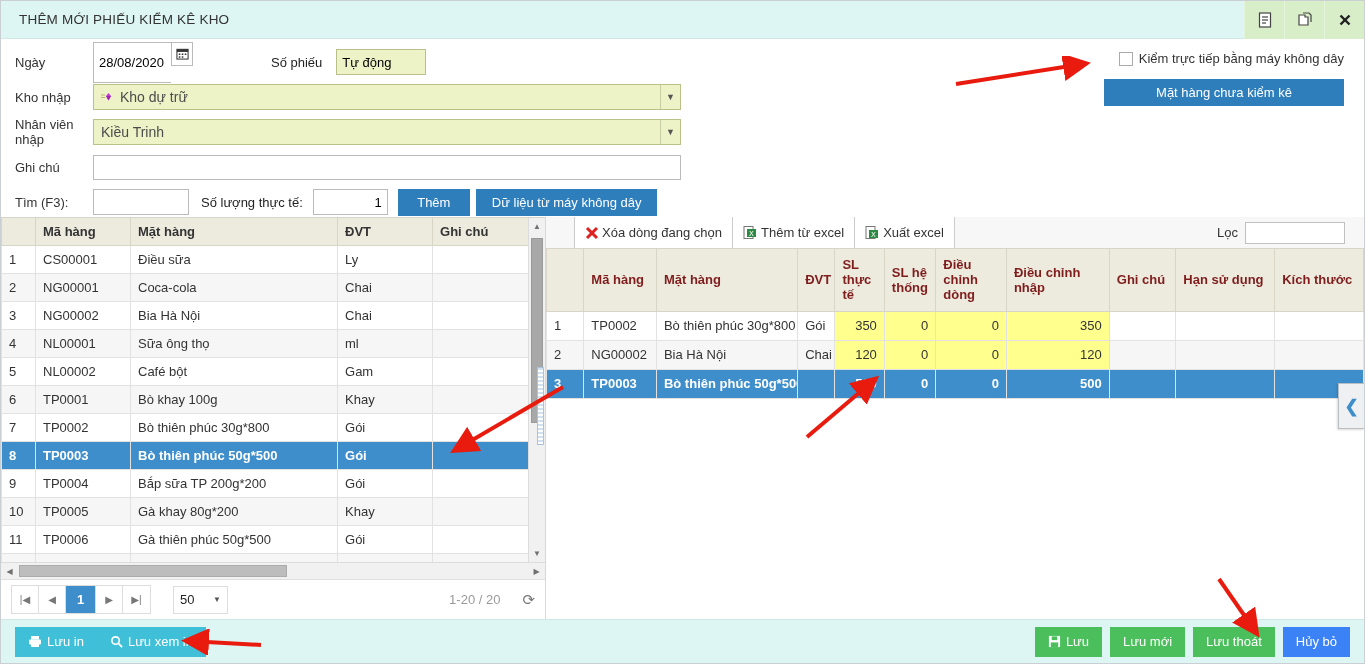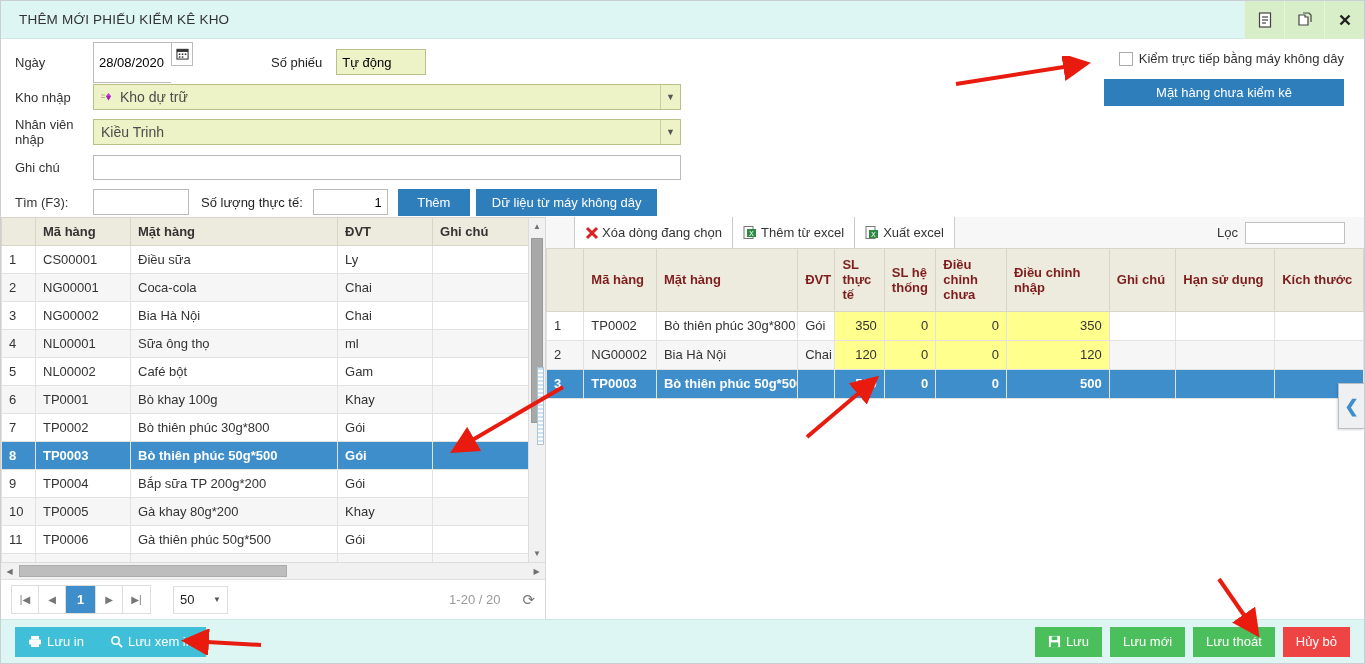--- a/index.html
+++ b/index.html
@@ -270,21 +270,21 @@
     background: #ddf6f4; padding: 0 14px; border-top: 1px solid #cfe8e6;
   }
   .fbtn {
     height: 30px; border: none; padding: 0 13px; 
     font-size: 13px; font-family: "Liberation Sans", sans-serif;
     color: #fff; cursor: pointer; display: inline-flex;
     align-items: center; gap: 5px;
   }
   .fbtn.cyan { background: #3fc0d8; }
   .fbtn.green { background: #4cbf5d; }
-  .fbtn.red { background: #ef4444; }
+  .fbtn.red { background: #3b82f6; }
   .fright { margin-left: auto; display: flex; }
   .fright .fbtn { margin-right: 0; margin-left: 8px; }
 
   
   .arrow { position: absolute; pointer-events: none; z-index: 40; }
 </style>
 </head>
 <body>
 
 <div class="window">
@@ -571,21 +571,21 @@
               <col style="width:88px">
           </colgroup>
           <thead>
               <tr id="rgrid-head">
                 <th></th>
                 <th>Mã hàng</th>
                 <th>Mặt hàng</th>
                 <th>ĐVT</th>
                 <th>SL thực tế</th>
                 <th>SL hệ thống</th>
-                <th>Điều chỉnh chưa</th>
+                <th>Điều chỉnh dòng</th>
                 <th>Điều chỉnh nhập</th>
                 <th>Ghi chú</th>
                 <th>Hạn sử dụng</th>
                 <th>Kích thước</th>
               </tr>
             </thead>
           <tbody id="rgrid-body">
               <tr>
                 <td class="c-idx">1</td>
                 <td>TP0002</td>

